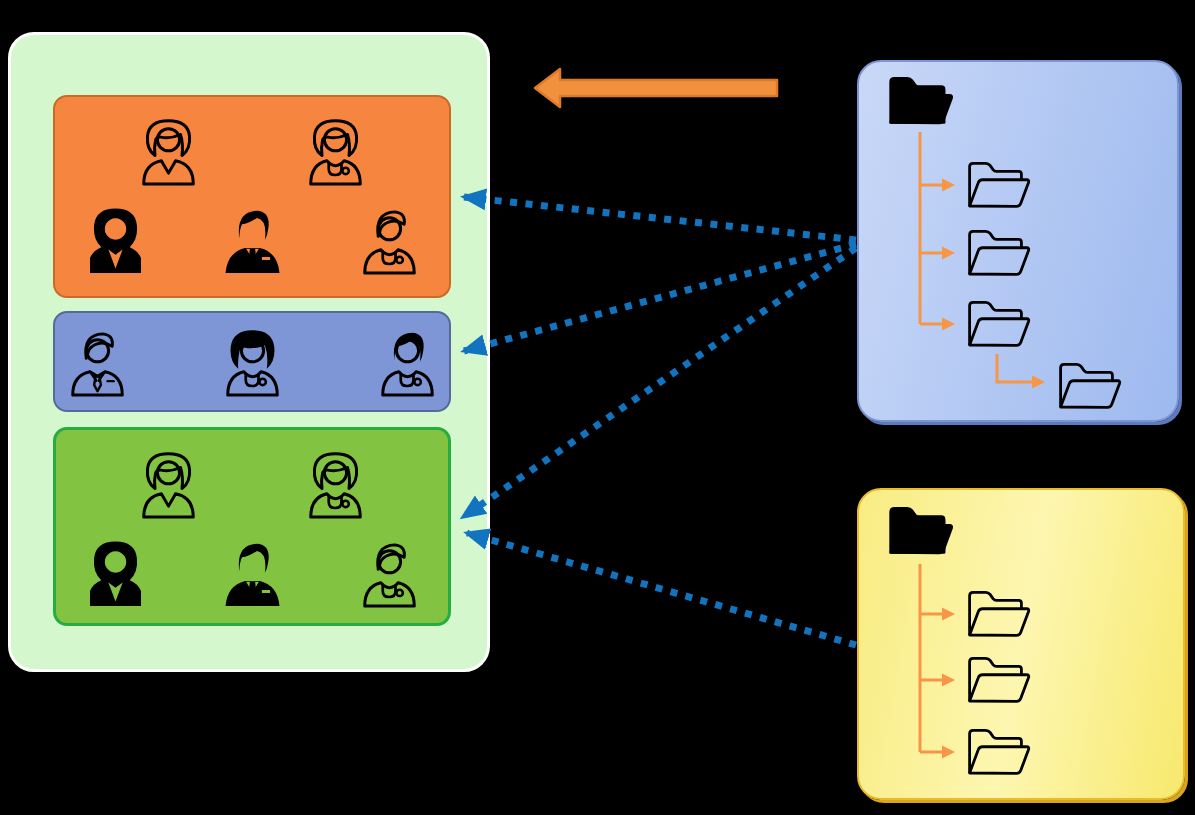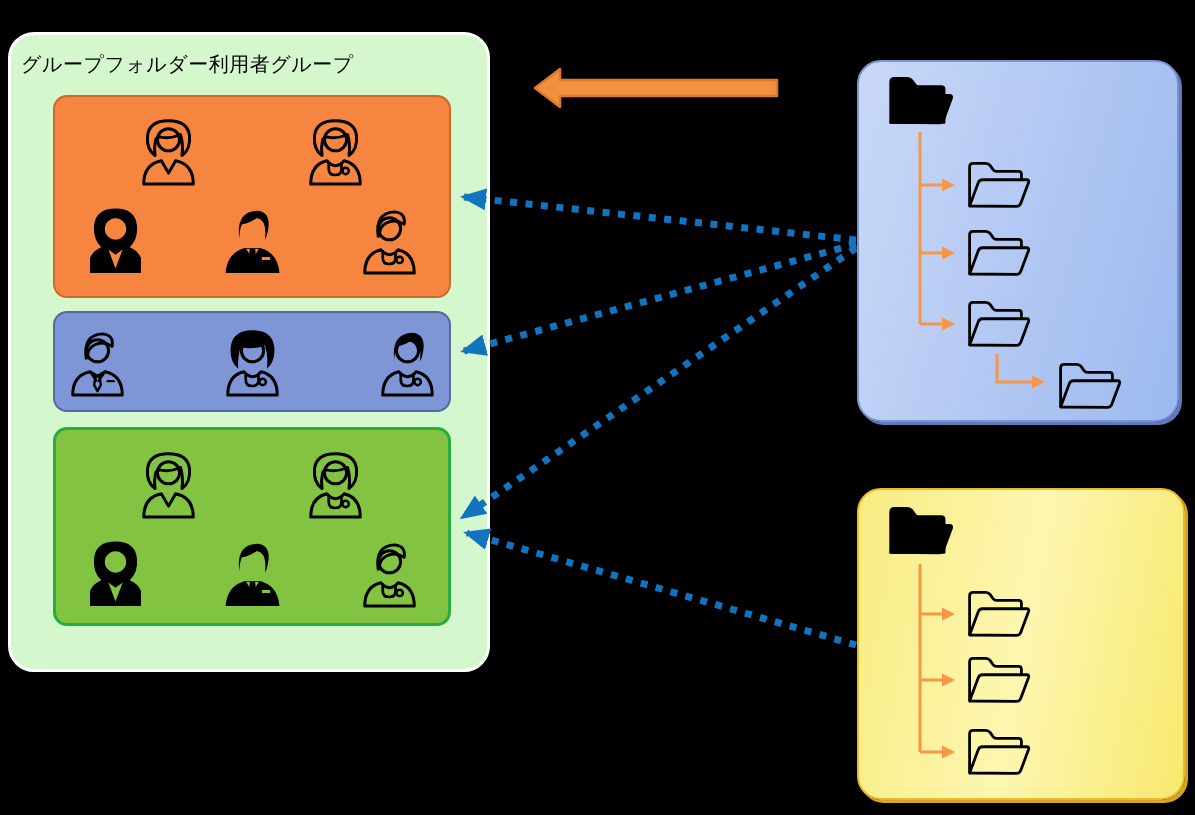--- a/index.html
+++ b/index.html
@@ -20,21 +20,20 @@
   .folder-icon{position:absolute;}
   .folder-icon svg{display:block;width:100%;height:100%;}
   .tree-svg{position:absolute;left:0;top:0;pointer-events:none;}
   .overlay-svg{position:absolute;left:0;top:0;pointer-events:none;}
 </style>
 </head>
 <body>
 
 <div id="stage">
   <section class="groups-panel" id="groups-panel">
-    <h1 class="panel-title">グループフォルダー利用者グループ</h1>
   <div class="group-box" style="left: 42px; top: 60px; width: 398px; height: 203px; background: rgb(245, 133, 63); border: 2px solid rgb(201, 107, 40); border-radius: 14px;">
         <div class="member-row row-first">
           <span class="person-icon">
             <svg viewBox="0 0 100 100">
               <path d="M32,54 Q20.5,46 22,28 Q24,7.5 50,7.5 Q76,7.5 78,28 Q79.5,46 68,54 Q70,39 66,26 Q53,32 40,29.5 Q33.5,28.5 32.5,35 Q30.5,44 32,54 Z" fill="none" stroke="#000" stroke-width="4" stroke-linecap="round" stroke-linejoin="round"></path>
               <circle cx="50" cy="33" r="14.8" fill="none" stroke="#000" stroke-width="4" stroke-linecap="round" stroke-linejoin="round"></circle>
               <path d="M17,92 Q17,65.5 40.5,61 L50,77.5 L59.5,61 Q83,65.5 83,92 Z" fill="none" stroke="#000" stroke-width="4" stroke-linecap="round" stroke-linejoin="round"></path>
             </svg>
           </span>
           <span class="person-icon">

